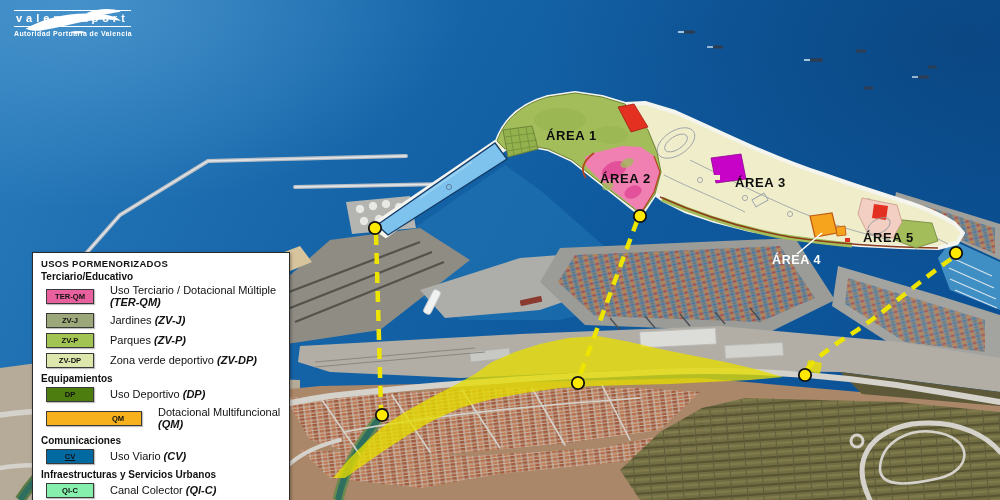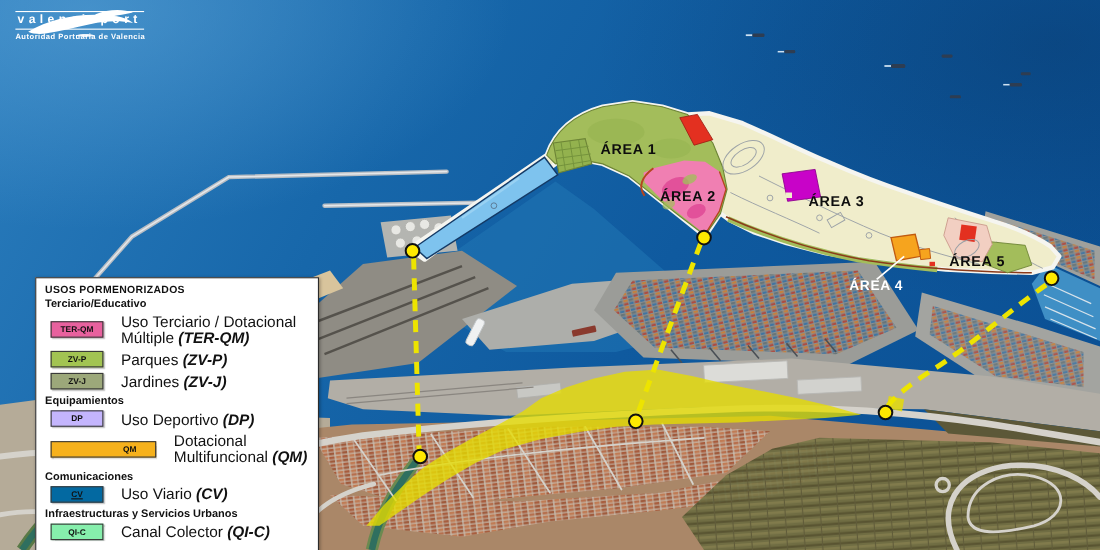--- a/index.html
+++ b/index.html
@@ -22,21 +22,21 @@
   
   .legend{position:absolute;left:32px;top:252px;width:258px;height:279px;z-index:6;
     background:#fff;border:1px solid #2b2b2b;box-sizing:border-box;padding:4px 7px 3px 7px;
     color:#111;box-shadow:1px 1px 3px rgba(0,0,0,.35);}
   .legend-title{font-size:9.5px;font-weight:bold;letter-spacing:.3px;margin:1px 0 1px 1px;}
   .lg-header{font-size:10px;font-weight:bold;margin:2px 0 3px 1px;}
   .lg-row{display:flex;align-items:center;margin:0 0 5px 6px;}
   .lg-swatch{width:46px;height:13px;border:1px solid #3a3a3a;display:flex;align-items:center;
     justify-content:center;font-size:7.6px;font-weight:bold;color:#101010;flex:0 0 auto;
     box-shadow:1px 1px 1px rgba(0,0,0,.25);}
-  .lg-desc{font-size:14px;margin-left:16px;line-height:1.05;}
+  .lg-desc{font-size:11px;margin-left:16px;line-height:1.05;}
   .lg-code{font-weight:bold;font-style:italic;}
 </style>
 </head>
 <body>
 
 <div class="stage">
 
   <svg width="1000" height="500" viewBox="0 0 1000 500">
     <defs>
       <pattern id="containers" width="10" height="6" patternUnits="userSpaceOnUse" patternTransform="rotate(-13)">
@@ -320,30 +320,34 @@
 
   <div class="legend">
     <div class="legend-title">USOS PORMENORIZADOS</div>
     <div id="legend-rows">
         <div class="lg-header">Terciario/Educativo</div>
         <div class="lg-row">
           <div class="lg-swatch" style="background: rgb(232, 97, 158);">TER-QM</div>
           <div class="lg-desc"><span>Uso Terciario / Dotacional Múltiple </span><span class="lg-code">(TER-QM)</span></div>
         </div>
         <div class="lg-row">
+          <div class="lg-swatch" style="background: rgb(156, 168, 122);">ZV-J</div>
+          <div class="lg-desc"><span>Jardines </span><span class="lg-code">(ZV-J)</span></div>
+        </div>
+        <div class="lg-row">
           <div class="lg-swatch" style="background: rgb(162, 196, 82);">ZV-P</div>
           <div class="lg-desc"><span>Parques </span><span class="lg-code">(ZV-P)</span></div>
         </div>
         <div class="lg-row">
-          <div class="lg-swatch" style="background: rgb(156, 168, 122);">ZV-J</div>
-          <div class="lg-desc"><span>Jardines </span><span class="lg-code">(ZV-J)</span></div>
+          <div class="lg-swatch" style="background: rgb(221, 230, 172);">ZV-DP</div>
+          <div class="lg-desc"><span>Zona verde deportivo </span><span class="lg-code">(ZV-DP)</span></div>
         </div>
         <div class="lg-header">Equipamientos</div>
         <div class="lg-row">
-          <div class="lg-swatch" style="background: #c4b5fd;">DP</div>
+          <div class="lg-swatch" style="background: #4d7c0f;">DP</div>
           <div class="lg-desc"><span>Uso Deportivo </span><span class="lg-code">(DP)</span></div>
         </div>
         <div class="lg-row">
           <div class="lg-swatch" style="background: rgb(246, 177, 28); padding-left: 48px;">QM</div>
           <div class="lg-desc"><span>Dotacional Multifuncional </span><span class="lg-code">(QM)</span></div>
         </div>
         <div class="lg-header">Comunicaciones</div>
         <div class="lg-row">
           <div class="lg-swatch" style="background: #0369a1; text-decoration: underline;">CV</div>
           <div class="lg-desc"><span>Uso Viario </span><span class="lg-code">(CV)</span></div>

